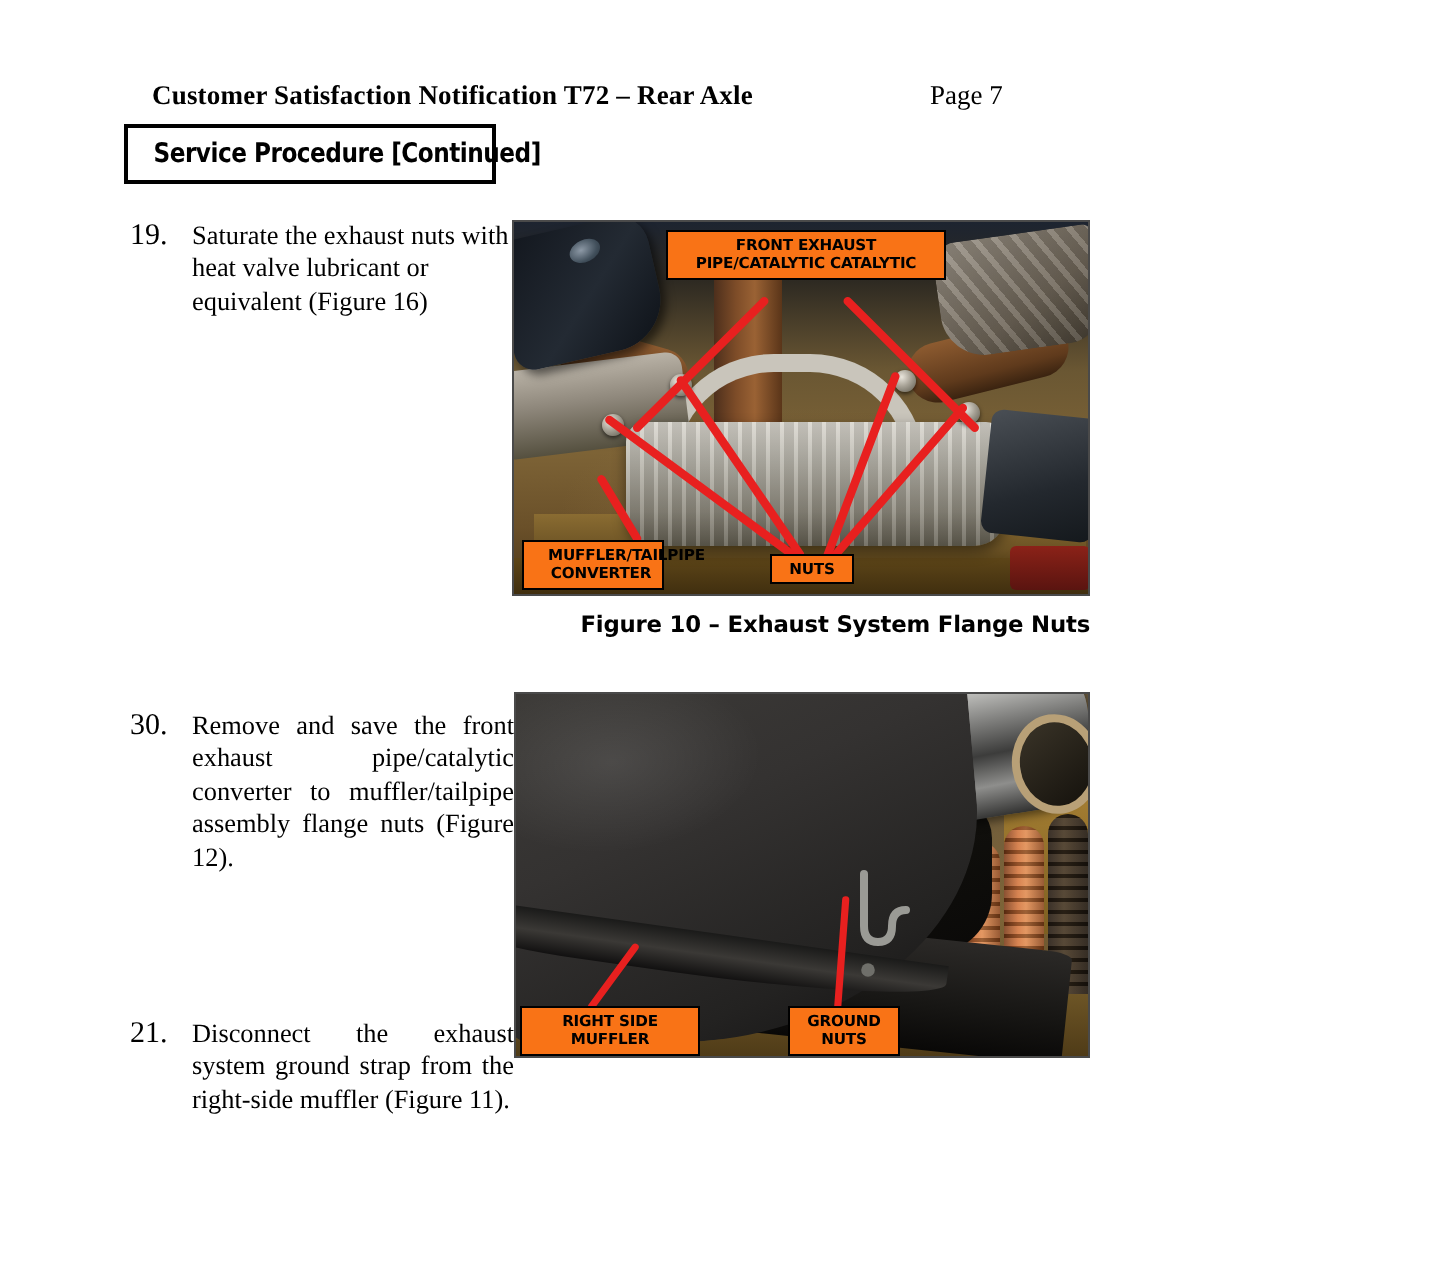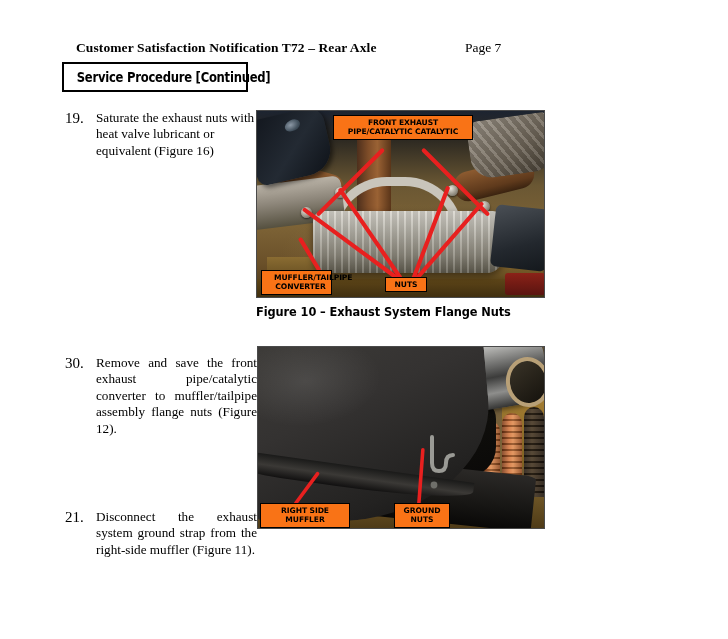--- a/index.html
+++ b/index.html
@@ -107,21 +107,21 @@
     border: 1px solid #4a4a4a;
     box-sizing: border-box;
   }
   #figure-10 { left: 256px; top: 110px; }
   #figure-10 .figure-image { width: 289px; height: 188px; background: #2b2118; }
   #figure-11 { left: 257px; top: 346px; }
   #figure-11 .figure-image { width: 288px; height: 183px; background: #241c16; }
 
   .figure-caption {
     width: 100%;
-    text-align: left;
+    text-align: right;
     font-family: "DejaVu Sans", sans-serif;
     font-weight: bold;
     font-size: 11.4px;
     letter-spacing: -0.1px;
     margin-top: 7px;
     white-space: nowrap;
   }
   #figure-11 .figure-caption { margin-top: 9px; }
 
   

